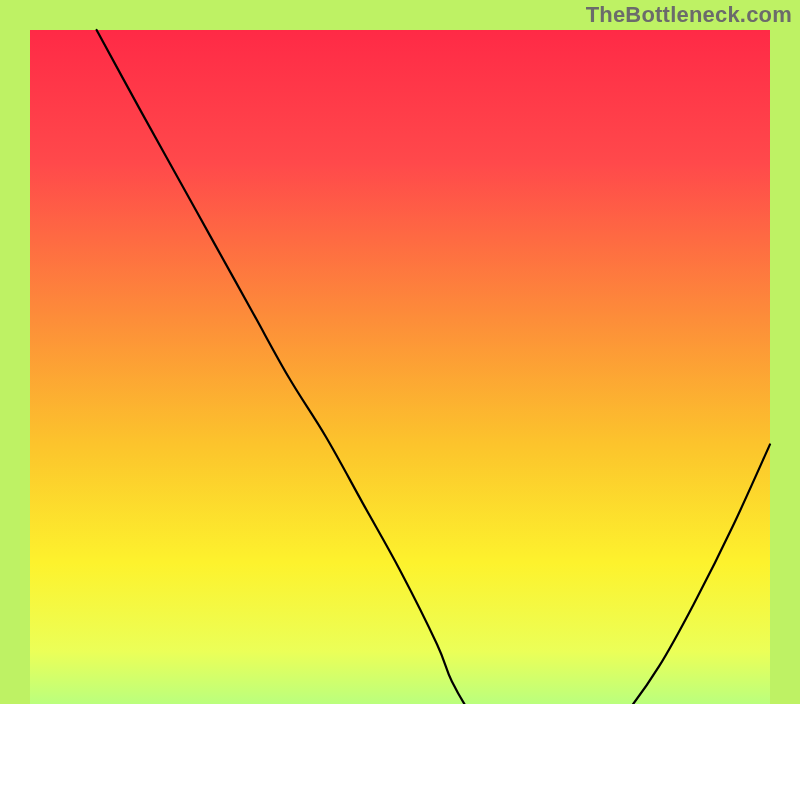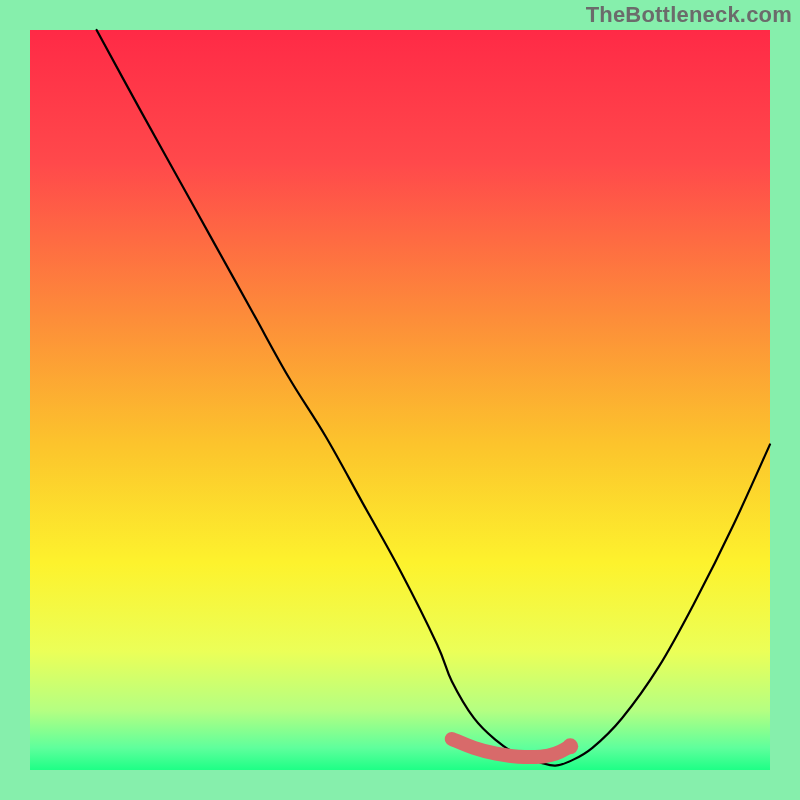--- a/index.html
+++ b/index.html
@@ -4,22 +4,22 @@
 <style>
   body {
     margin: 0;
     padding: 0;
     background: #fff;
     font-family: Arial, Helvetica, sans-serif;
   }
   .chart-outer {
     position: relative;
     width: 800px;
-    height: 800px;
-    background: #86efac;
+    height: 704px;
+    background: #bef264;
   }
   .watermark {
     position: absolute;
     top: 2px;
     right: 8px;
     font-size: 22px;
     font-weight: bold;
     color: #6b6b6b;
     z-index: 10;
     letter-spacing: 0.2px;

